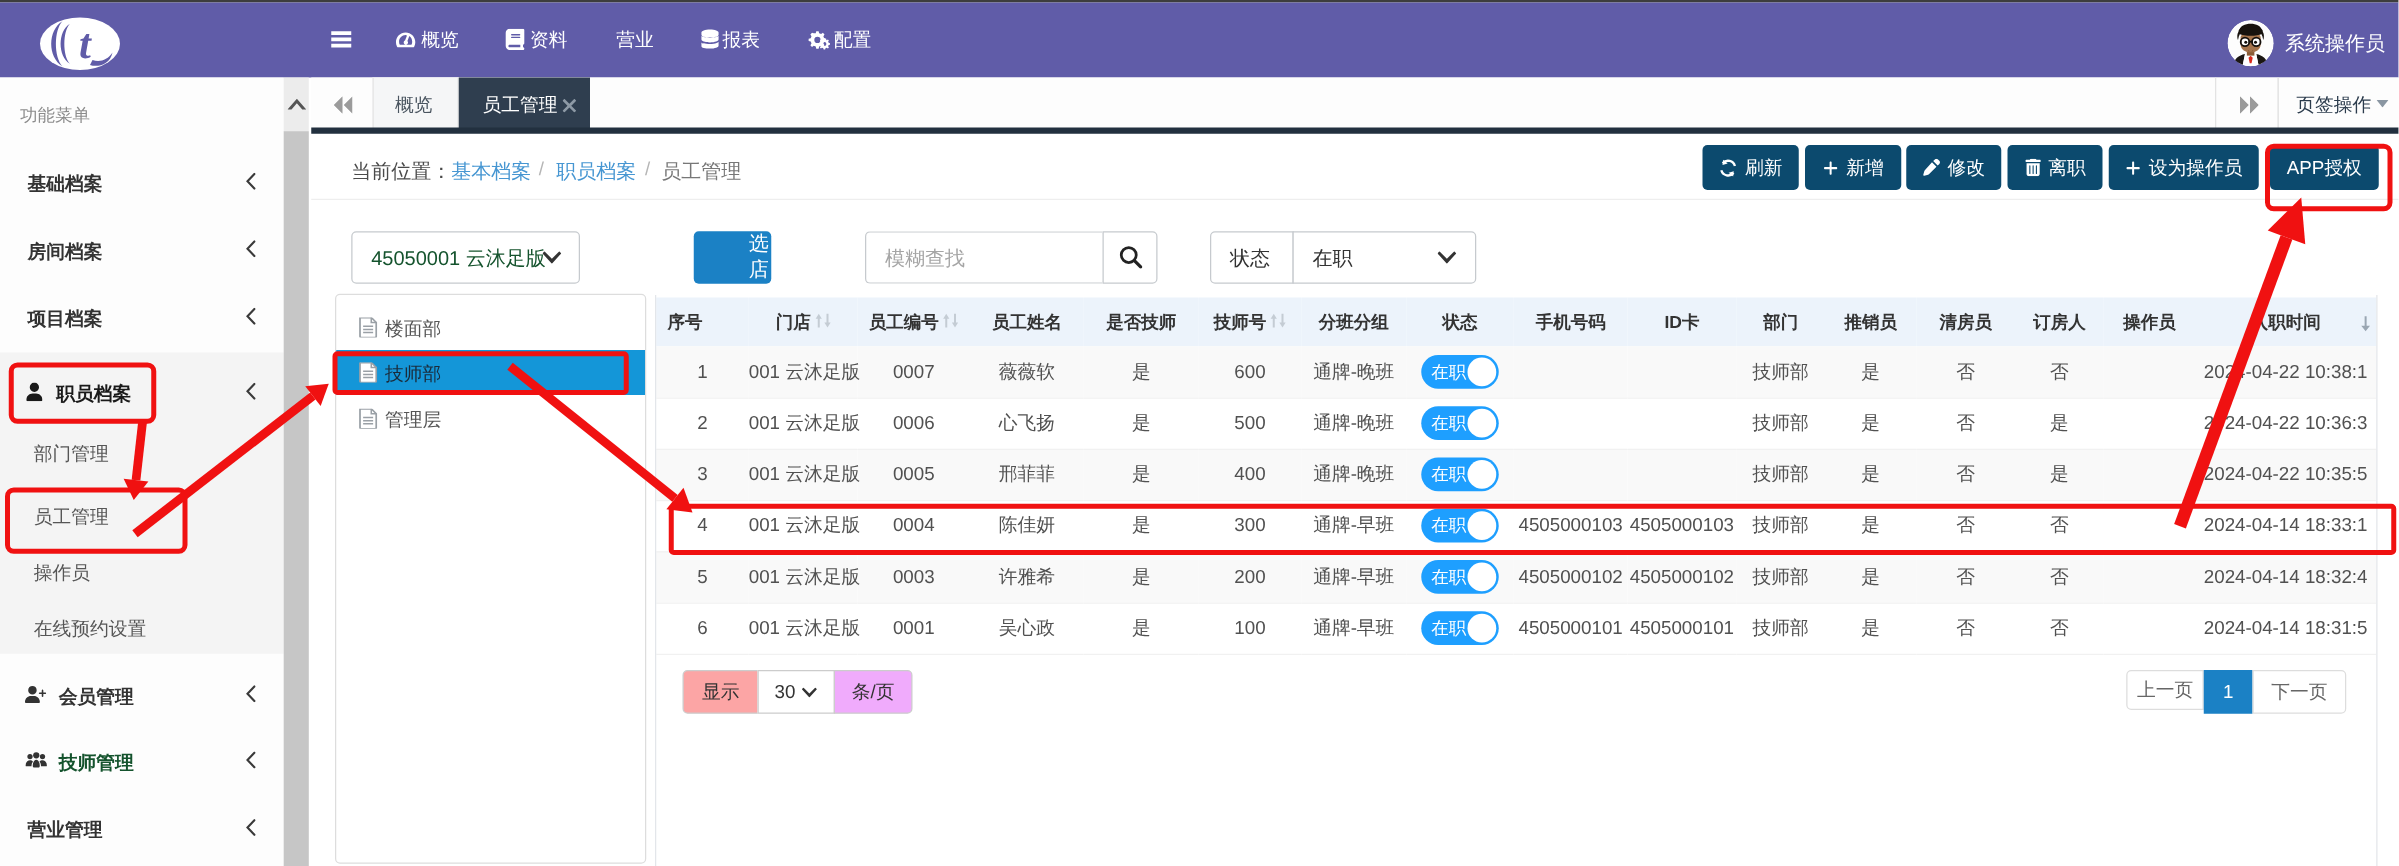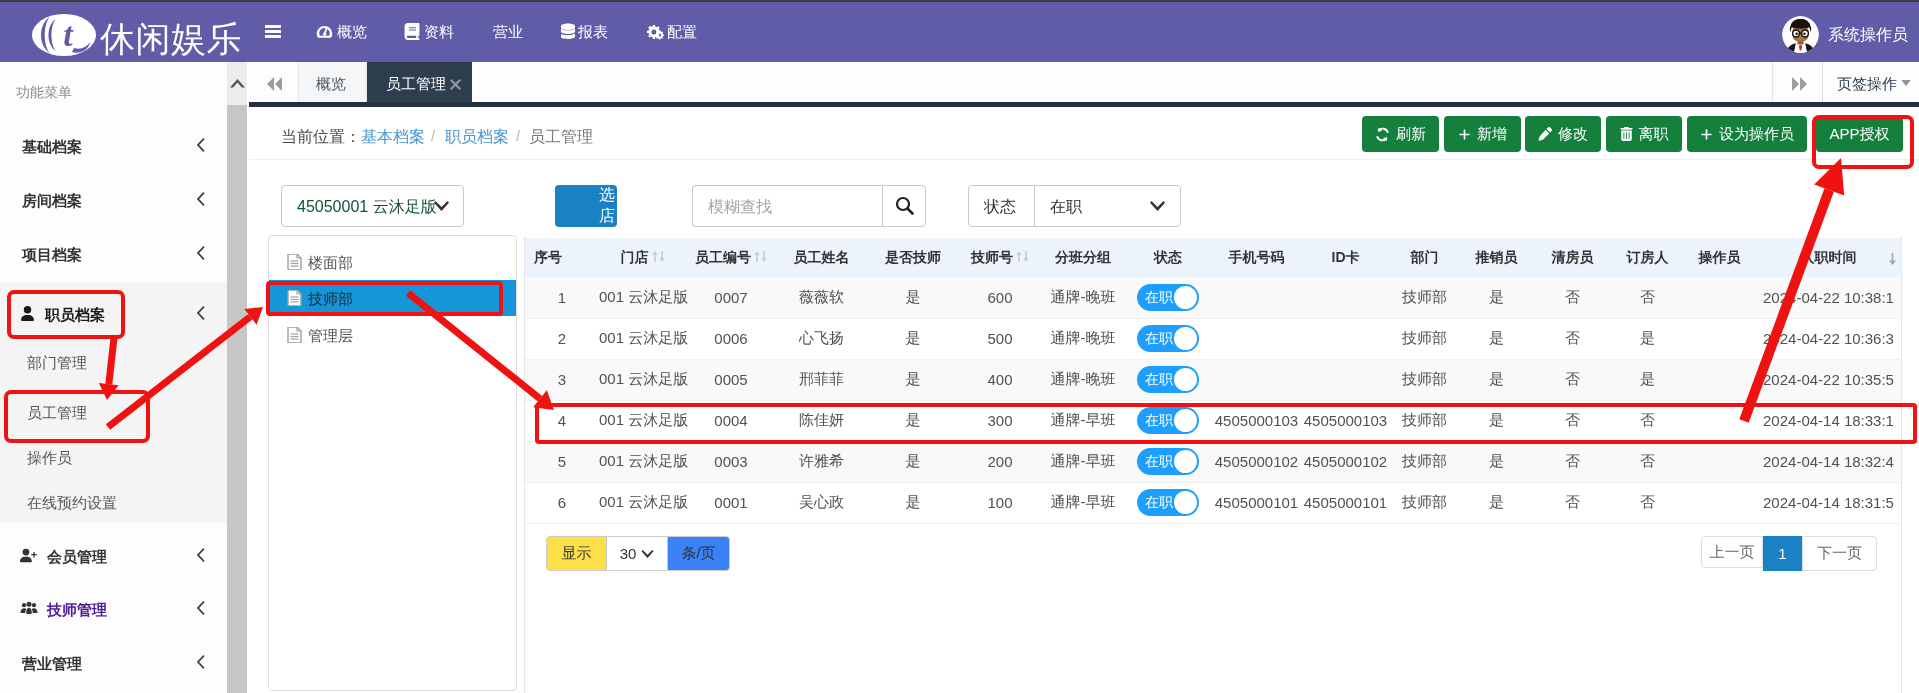--- a/index.html
+++ b/index.html
@@ -15,21 +15,20 @@
 <div class="abs" style="left:0;top:0;width:1919px;height:2px;background:#3d3d3d;"></div>
 
 <div class="abs" style="left:0;top:2px;width:1919px;height:60px;background:#605ca8;"></div>
 <svg class="abs" style="left:30px;top:12px;" width="70" height="46" viewBox="0 0 70 46">
  <ellipse cx="34" cy="23" rx="32" ry="21" fill="#fff"></ellipse>
  <path d="M20 5 C 8 12, 8 34, 20 41 C 13 34, 13 12, 20 5 Z" fill="#605ca8"></path>
  <path d="M26 7 C 16 13, 16 33, 26 39 C 20 33, 20 13, 26 7 Z" fill="#605ca8"></path>
  <text x="38" y="34" font-family="Liberation Serif" font-style="italic" font-weight="bold" font-size="34" fill="#605ca8" text-anchor="middle">t</text>
  <path d="M44 36 C 50 38, 56 36, 60 30 C 58 40, 48 42, 42 40 Z" fill="#605ca8"></path>
 </svg>
-<div class="abs" style="left:100px;top:16px;color:#fff;font-size:35px;letter-spacing:0.5px;">休闲娱乐</div>
 
 <div class="abs" style="left:265px;top:25px;width:16px;height:3px;background:#fff;"></div>
 <div class="abs" style="left:265px;top:30px;width:16px;height:3px;background:#fff;"></div>
 <div class="abs" style="left:265px;top:35px;width:16px;height:3px;background:#fff;"></div>
 
 <svg class="abs" style="left:316px;top:24px" width="17" height="16" viewBox="0 0 512 512">
       <path fill="#fff" d="M256 64C119 64 8 175 8 312c0 41 10 80 29 114 5 10 16 16 28 16h382c12 0 23-6 28-16 19-34 29-73 29-114C504 175 393 64 256 64zm0 64c15 0 28 11 31 25-1 0-2 2-3 4l-44 111c-20 9-34 29-34 52 0 31 25 56 56 56s56-25 56-56c0-15-6-29-16-39l44-112c2-5 2-9 2-13 46 31 76 83 76 142 0 29-7 57-20 81H108c-13-24-20-52-20-81 0-93 75-170 168-170z"></path>
     </svg>
 <div class="abs" style="left:337px;top:23px;color:#fff;font-size:15px;">概览</div>
 <svg class="abs" style="left:404px;top:23px" width="16" height="17" viewBox="0 0 448 512">
@@ -119,21 +118,21 @@
 <svg class="abs" style="left:20px;top:601px" width="18" height="14" viewBox="0 0 18 14">
       <g fill="#333">
         <circle cx="4" cy="4.2" r="2.1"></circle>
         <circle cx="9" cy="3.2" r="2.5"></circle>
         <circle cx="14" cy="4.2" r="2.1"></circle>
         <path d="M0.5 11.5 C0.5 8.8 2 7.2 4 7.2 C5 7.2 5.8 7.6 6.4 8.3 C5.6 9.2 5.2 10.4 5.2 11.5 L5.2 12 L1 12 C0.7 12 0.5 11.8 0.5 11.5 Z"></path>
         <path d="M17.5 11.5 C17.5 8.8 16 7.2 14 7.2 C13 7.2 12.2 7.6 11.6 8.3 C12.4 9.2 12.8 10.4 12.8 11.5 L12.8 12 L17 12 C17.3 12 17.5 11.8 17.5 11.5 Z"></path>
         <path d="M6.2 11.8 C6.2 8.7 7.4 6.7 9 6.7 C10.6 6.7 11.8 8.7 11.8 11.8 C11.8 12.5 11.4 13 10.8 13 L7.2 13 C6.6 13 6.2 12.5 6.2 11.8 Z"></path>
       </g>
     </svg>
-<div class="abs" style="left:47px;top:601px;color:#4c1d95;font-size:15px;font-weight:bold;font-family:Liberation Serif, serif;">技师管理</div>
+<div class="abs" style="left:47px;top:601px;color:#14532d;font-size:15px;font-weight:bold;font-family:Liberation Serif, serif;">技师管理</div>
 <div class="abs" style="left:22px;top:655px;color:#333;font-size:15px;font-weight:bold;">营业管理</div>
 <svg class="abs" style="left:196px;top:138px" width="9" height="14" viewBox="0 0 9 14">
       <path d="M7.5 1.2 L2 7 L7.5 12.8" stroke="#3a3a3a" stroke-width="1.7" fill="none" stroke-linecap="round"></path>
     </svg>
 <svg class="abs" style="left:196px;top:192px" width="9" height="14" viewBox="0 0 9 14">
       <path d="M7.5 1.2 L2 7 L7.5 12.8" stroke="#3a3a3a" stroke-width="1.7" fill="none" stroke-linecap="round"></path>
     </svg>
 <svg class="abs" style="left:196px;top:246px" width="9" height="14" viewBox="0 0 9 14">
       <path d="M7.5 1.2 L2 7 L7.5 12.8" stroke="#3a3a3a" stroke-width="1.7" fill="none" stroke-linecap="round"></path>
     </svg>
@@ -158,21 +157,21 @@
 
 <div class="abs" style="left:281px;top:127px;color:#4a4a4a;font-size:16px;">当前位置：</div>
 <div class="abs" style="left:361px;top:127px;color:#4696d2;font-size:16px;">基本档案</div>
 <div class="abs" style="left:431px;top:127px;color:#b5b5b5;font-size:15px;">/</div>
 <div class="abs" style="left:445px;top:127px;color:#4696d2;font-size:16px;">职员档案</div>
 <div class="abs" style="left:516px;top:127px;color:#b5b5b5;font-size:15px;">/</div>
 <div class="abs" style="left:529px;top:127px;color:#777;font-size:16px;">员工管理</div>
 <div class="abs" style="left:249px;top:159px;width:1670px;height:1px;background:#eee;"></div>
 
 <style>
-.btn{position:absolute;top:116px;height:36px;background:#15803d;border-radius:4px;color:#fff;font-size:15px;display:flex;align-items:center;justify-content:center;gap:6px;}
+.btn{position:absolute;top:116px;height:36px;background:#0c4a6e;border-radius:4px;color:#fff;font-size:15px;display:flex;align-items:center;justify-content:center;gap:6px;}
 </style>
 <div class="btn" style="left:1362px;width:77px;"><svg width="15" height="15" viewBox="0 0 16 16">
         <g fill="none" stroke="#fff" stroke-width="2">
           <path d="M13.8 6.2 A6 6 0 0 0 3.4 3.9"></path>
           <path d="M2.2 9.8 A6 6 0 0 0 12.6 12.1"></path>
         </g>
         <polygon points="3.7,0.8 3.2,5.4 7.6,4.1" fill="#fff"></polygon>
         <polygon points="12.3,15.2 12.8,10.6 8.4,11.9" fill="#fff"></polygon>
       </svg>刷新</div>
 <div class="btn" style="left:1444px;width:77px;"><svg width="13" height="13" viewBox="0 0 448 512">
@@ -409,25 +408,25 @@
           <td>2024-04-14 18:31:5</td>
         </tr>
 </tbody>
     </table>
 <div class="abs" style="left:524px;top:236px;width:1px;height:457px;background:#e3e6ea;"></div>
 <div class="abs" style="left:1901px;top:236px;width:1px;height:457px;background:#e3e6ea;"></div>
 <svg class="abs" style="left:1886px;top:251px" width="13" height="15" viewBox="0 0 13 15">
       <path d="M6.5 14 L10 9.5 L7.3 9.5 L7.3 2 L5.7 2 L5.7 9.5 L3 9.5 Z" fill="#9aa6b2"></path>
     </svg>
 
-<div class="abs flexc" style="left:546px;top:536px;width:61px;height:35px;border:1px solid #ccc;border-radius:4px 0 0 4px;background:#fde047;color:#333;font-size:15px;justify-content:center;">显示</div>
+<div class="abs flexc" style="left:546px;top:536px;width:61px;height:35px;border:1px solid #ccc;border-radius:4px 0 0 4px;background:#fca5a5;color:#333;font-size:15px;justify-content:center;">显示</div>
 <div class="abs flexc" style="left:606px;top:536px;width:62px;height:35px;border:1px solid #ccc;background:#fff;color:#333;font-size:15px;justify-content:center;gap:5px;">30 <svg width="13" height="8" viewBox="0 0 15 10">
         <path d="M1.5 0 L7.5 6 L13.5 0 L15 1.7 L7.5 10 L0 1.7 Z" fill="#333"></path>
       </svg></div>
-<div class="abs flexc" style="left:667px;top:536px;width:63px;height:35px;border:1px solid #ccc;border-radius:0 4px 4px 0;background:#3b82f6;color:#333;font-size:15px;justify-content:center;">条/页</div>
+<div class="abs flexc" style="left:667px;top:536px;width:63px;height:35px;border:1px solid #ccc;border-radius:0 4px 4px 0;background:#f0abfc;color:#333;font-size:15px;justify-content:center;">条/页</div>
 <div class="abs flexc" style="left:1701px;top:536px;width:62px;height:32px;border:1px solid #ddd;border-radius:4px 0 0 4px;background:#fff;color:#666;font-size:15px;justify-content:center;">上一页</div>
 <div class="abs flexc" style="left:1763px;top:536px;width:39px;height:35px;background:#1b81c5;color:#fff;font-size:15px;justify-content:center;">1</div>
 <div class="abs flexc" style="left:1802px;top:536px;width:75px;height:35px;border:1px solid #ddd;border-radius:0 4px 4px 0;background:#fff;color:#666;font-size:15px;justify-content:center;">下一页</div>
 
 <style>.redbox{position:absolute;border:4px solid #f01111;border-radius:7px;}</style>
 <div class="redbox" style="left:7px;top:290px;width:118px;height:49px;"></div>
 <div class="redbox" style="left:4px;top:390px;width:146px;height:53px;"></div>
 <div class="redbox" style="left:266px;top:281px;width:237px;height:35px;border-radius:4px;"></div>
 <div class="redbox" style="left:535px;top:403px;width:1382px;height:41px;border-radius:4px;"></div>
 <div class="redbox" style="left:1812px;top:115px;width:102px;height:54px;"></div>

